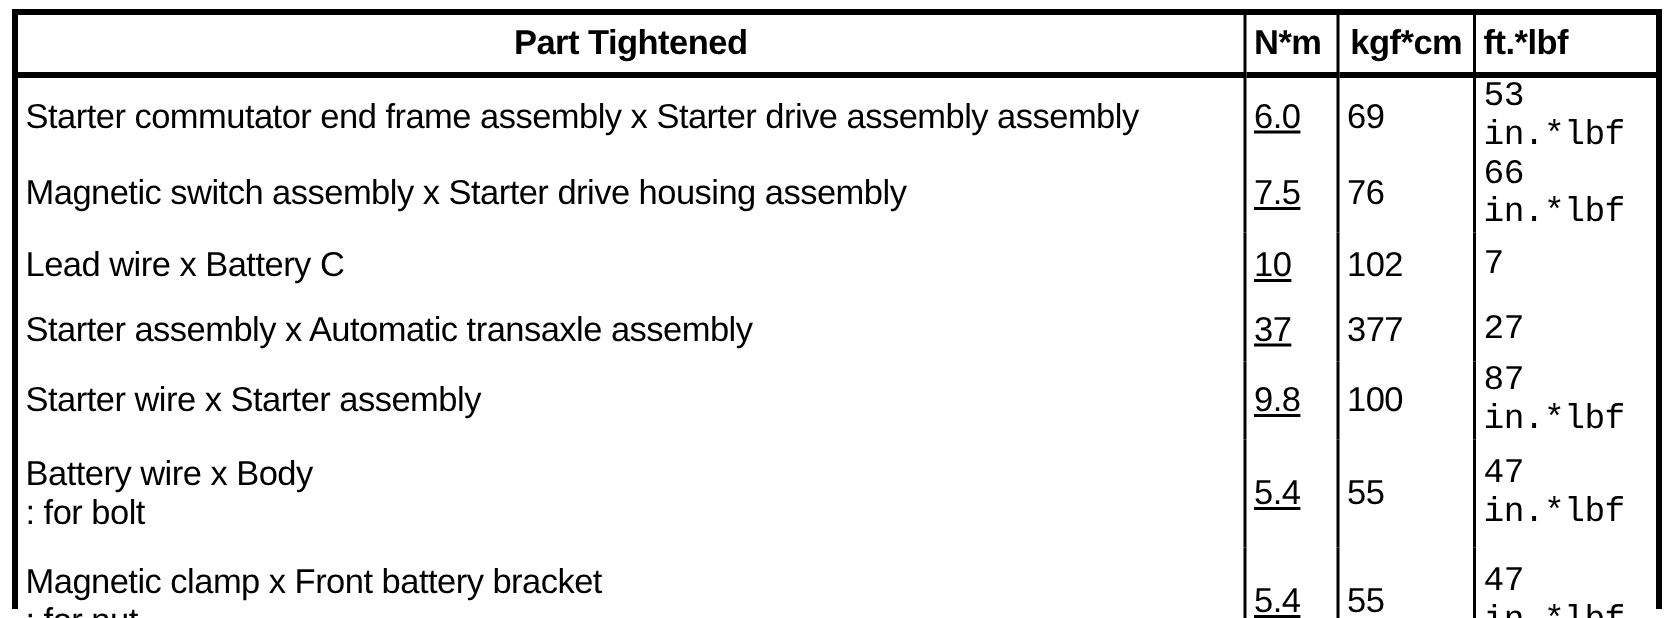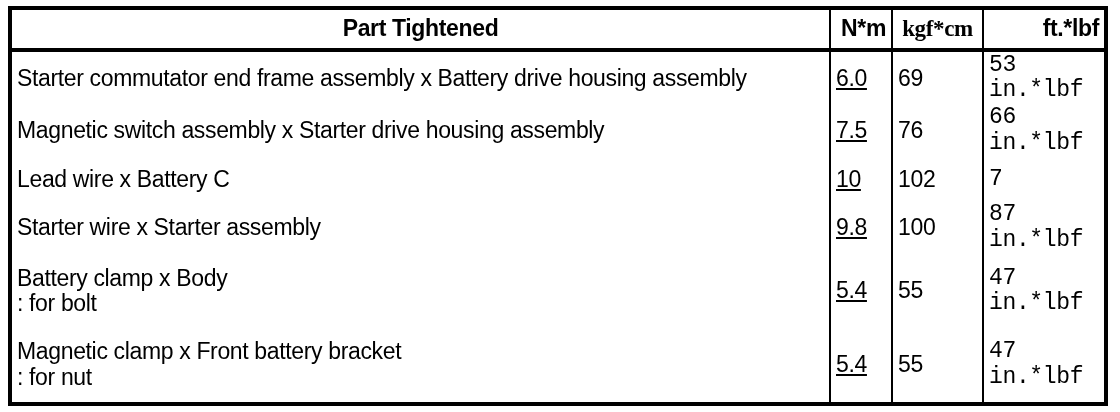--- a/index.html
+++ b/index.html
@@ -60,23 +60,23 @@
   table.torque-table td:last-child  { border-right: 0; }
 
   
   thead tr.header-row th {
     font-weight: bold;
     height: 38px;
     border-bottom: 4px solid #000000;
     text-align: center;
   }
   thead tr.header-row th.h-part   { text-align: center; }
-  thead tr.header-row th.h-nm     { text-align: right; }
-  thead tr.header-row th.h-kgf    { text-align: center; font-family: Liberation Serif, serif; }
-  thead tr.header-row th.h-ftlbf  { text-align: right; }
+  thead tr.header-row th.h-nm     { text-align: left; }
+  thead tr.header-row th.h-kgf    { text-align: center; }
+  thead tr.header-row th.h-ftlbf  { text-align: left; }
 
   
   tbody tr { }
   tbody tr td {
     font-weight: normal;
     text-align: left;
     border-bottom: 2px solid #000000;
   }
   tbody tr:last-child td { border-bottom: 0; }
 
@@ -102,45 +102,51 @@
     <thead>
       <tr class="header-row">
         <th class="h-part">Part Tightened</th>
         <th class="h-nm">N*m</th>
         <th class="h-kgf">kgf*cm</th>
         <th class="h-ftlbf">ft.*lbf</th>
       </tr>
     </thead>
     <tbody id="table-body">
       <tr class="row-single">
-        <td class="cell-part">Starter commutator end frame assembly x Battery drive housing assembly</td>
+        <td class="cell-part">Starter commutator end frame assembly x Starter drive assembly assembly</td>
         <td class="cell-nm">6.0</td>
         <td class="cell-kgf">69</td>
         <td class="cell-ftlbf">53 in.*lbf</td>
       </tr>
       <tr class="row-single">
         <td class="cell-part">Magnetic switch assembly x Starter drive housing assembly</td>
         <td class="cell-nm">7.5</td>
         <td class="cell-kgf">76</td>
         <td class="cell-ftlbf">66 in.*lbf</td>
       </tr>
       <tr class="row-single">
         <td class="cell-part">Lead wire x Battery C</td>
         <td class="cell-nm">10</td>
         <td class="cell-kgf">102</td>
         <td class="cell-ftlbf">7</td>
       </tr>
       <tr class="row-single">
+        <td class="cell-part">Starter assembly x Automatic transaxle assembly</td>
+        <td class="cell-nm">37</td>
+        <td class="cell-kgf">377</td>
+        <td class="cell-ftlbf">27</td>
+      </tr>
+      <tr class="row-single">
         <td class="cell-part">Starter wire x Starter assembly</td>
         <td class="cell-nm">9.8</td>
         <td class="cell-kgf">100</td>
         <td class="cell-ftlbf">87 in.*lbf</td>
       </tr>
       <tr class="row-double">
-        <td class="cell-part">Battery clamp x Body
+        <td class="cell-part">Battery wire x Body
 : for bolt</td>
         <td class="cell-nm">5.4</td>
         <td class="cell-kgf">55</td>
         <td class="cell-ftlbf">47 in.*lbf</td>
       </tr>
       <tr class="row-double">
         <td class="cell-part">Magnetic clamp x Front battery bracket
 : for nut</td>
         <td class="cell-nm">5.4</td>
         <td class="cell-kgf">55</td>

